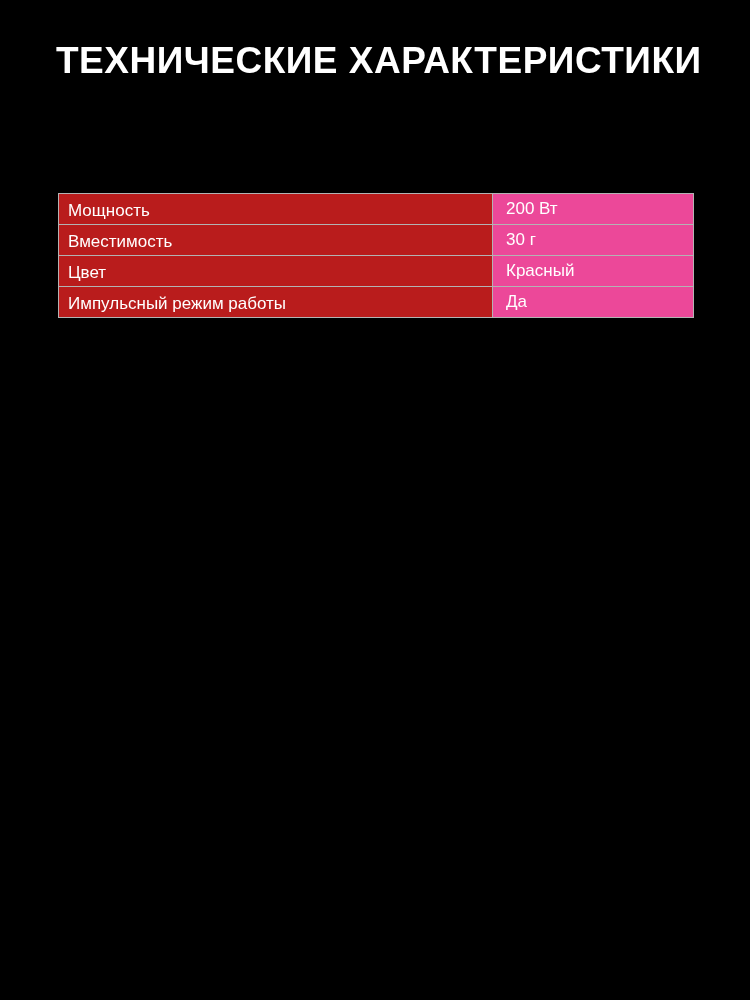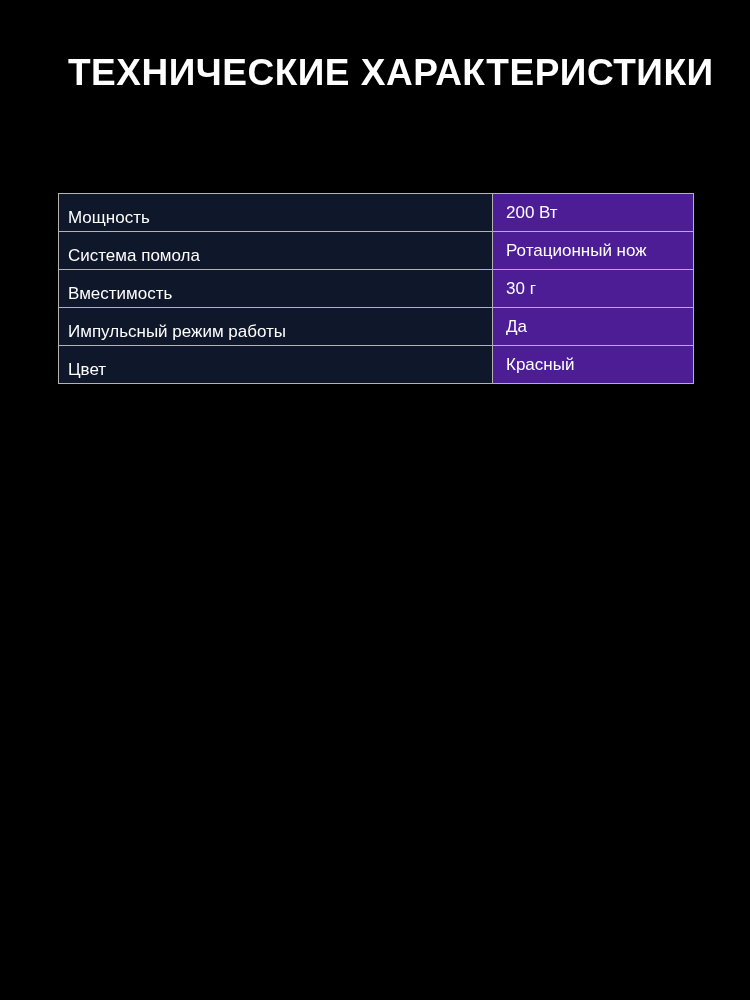--- a/index.html
+++ b/index.html
@@ -11,21 +11,21 @@
     height: 1000px;
     background: #000000;
     font-family: "Liberation Sans", sans-serif;
     position: relative;
     overflow: hidden;
   }
   .page-title {
     position: absolute;
     left: 56px;
     top: 40px;
-    margin: 12px;
+    margin: 0;
     width: 640px;
     color: #ffffff;
     font-size: 37px;
     font-weight: 700;
     letter-spacing: 0.5px;
     white-space: nowrap;
   }
   table.specs {
     position: absolute;
     left: 58px;
@@ -39,49 +39,45 @@
     height: 26px;
     font-size: 17px;
     font-weight: 400;
     color: #ffffff;
     vertical-align: middle;
     white-space: nowrap;
     overflow: hidden;
   }
   td.label-cell {
     width: 418px;
-    background: #0f172a;
-    padding: 11px 6px 0 9px;
+    background: #b91c1c;
+    padding: 4px 6px 0 9px;
   }
   td.value-cell {
-    background: #4c1d95;
+    background: #ec4899;
     padding: 0 6px 0 13px;
   }
 </style>
 </head>
 <body>
 
 <h1 class="page-title">ТЕХНИЧЕСКИЕ ХАРАКТЕРИСТИКИ</h1>
 
 <table class="specs">
   <tbody>
     <tr>
       <td class="label-cell">Мощность</td>
       <td class="value-cell">200 Вт</td>
     </tr>
     <tr>
-      <td class="label-cell">Система помола</td>
-      <td class="value-cell">Ротационный нож</td>
+      <td class="label-cell">Вместимость</td>
+      <td class="value-cell">30 г</td>
     </tr>
     <tr>
-      <td class="label-cell">Вместимость</td>
-      <td class="value-cell">30 г</td>
+      <td class="label-cell">Цвет</td>
+      <td class="value-cell">Красный</td>
     </tr>
     <tr>
       <td class="label-cell">Импульсный режим работы</td>
       <td class="value-cell">Да</td>
     </tr>
-    <tr>
-      <td class="label-cell">Цвет</td>
-      <td class="value-cell">Красный</td>
-    </tr>
   </tbody>
 </table>
 
 </body></html>

